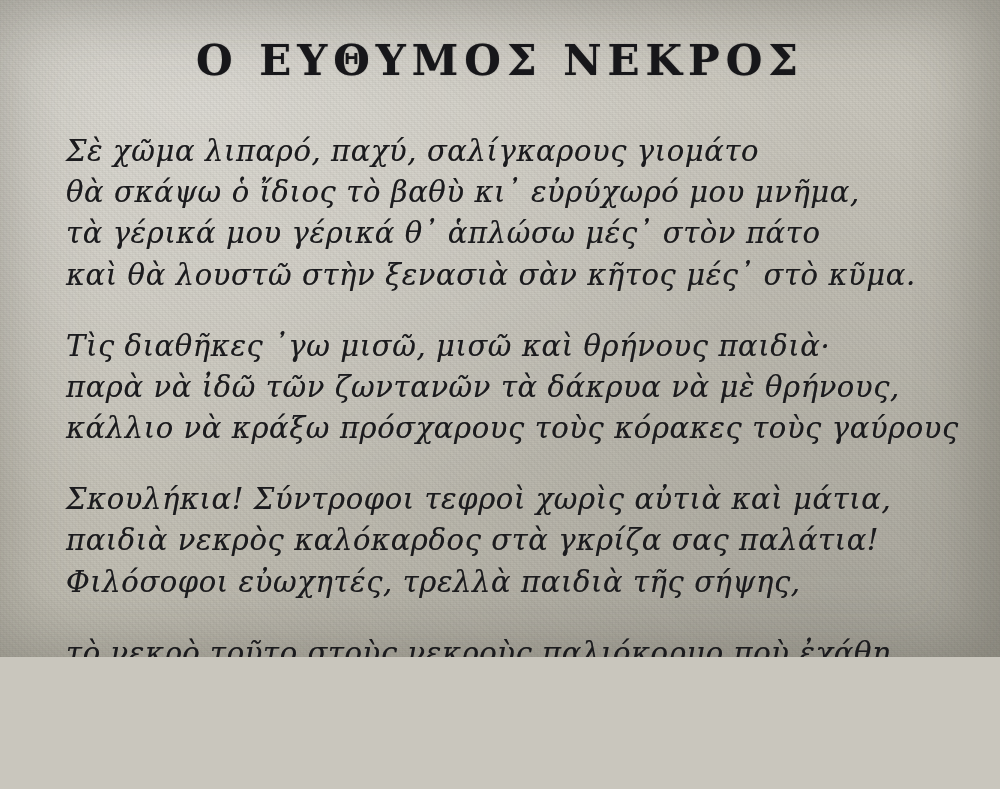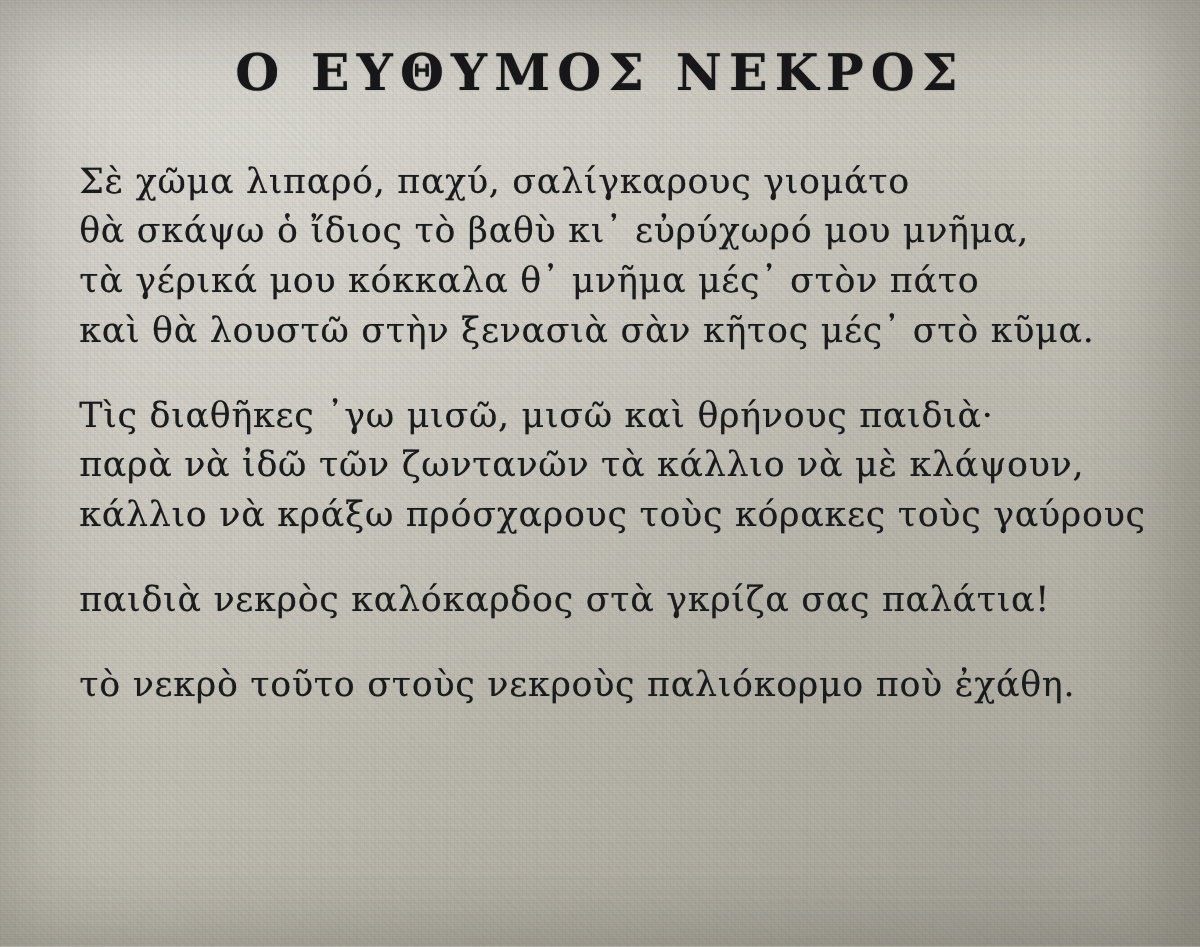--- a/index.html
+++ b/index.html
@@ -9,21 +9,21 @@
   body {
     width: 1000px;
     height: 789px;
     overflow: hidden;
     background: #c9c6bd;
     font-family: "DejaVu Serif", serif;
   }
   .page {
     position: relative;
     width: 1000px;
-    height: 789px;
+    height: 657px;
     background:
       radial-gradient(ellipse at 20% 15%, rgba(255,255,255,0.30), rgba(255,255,255,0) 55%),
       radial-gradient(ellipse at 85% 90%, rgba(0,0,0,0.10), rgba(0,0,0,0) 60%),
       linear-gradient(172deg, #cdcac1 0%, #c8c5bb 40%, #c2bfb4 75%, #bcb9ae 100%);
     overflow: hidden;
   }
   
   .page::before {
     content: "";
     position: absolute;
@@ -72,20 +72,21 @@
   .stanza:last-child {
     margin-bottom: 0;
   }
   .stanza.gap-extra {
     margin-top: 6px;
   }
 
   .verse {
     display: block;
     font-family: "DejaVu Serif", serif;
+    font-style: italic;
     font-size: 29px;
     line-height: 1.42;
     color: #1b1b1e;
     white-space: pre;
     letter-spacing: 0.6px;
     text-shadow: 0 0 0.6px rgba(25,25,25,0.5);
   }
 </style>
 </head>
 <body>
@@ -93,32 +94,34 @@
 <div class="page">
   <div class="content">
 
     <h1 class="poem-title">Ο ΕΥΘΥΜΟΣ ΝΕΚΡΟΣ</h1>
 
     <div class="stanzas">
 
       <div class="stanza">
         <span class="verse">Σὲ χῶμα λιπαρό, παχύ, σαλίγκαρους γιομάτο</span>
         <span class="verse">θὰ σκάψω ὁ ἴδιος τὸ βαθὺ κι᾿ εὐρύχωρό μου μνῆμα,</span>
-        <span class="verse">τὰ γέρικά μου κόκκαλα θ᾿ μνῆμα μές᾿ στὸν πάτο</span>
+        <span class="verse">τὰ γέρικά μου γέρικά θ᾿ ἁπλώσω μές᾿ στὸν πάτο</span>
         <span class="verse">καὶ θὰ λουστῶ στὴν ξενασιὰ σὰν κῆτος μές᾿ στὸ κῦμα.</span>
       </div>
 
       <div class="stanza">
         <span class="verse">Τὶς διαθῆκες ᾿γω μισῶ, μισῶ καὶ θρήνους παιδιὰ·</span>
-        <span class="verse">παρὰ νὰ ἰδῶ τῶν ζωντανῶν τὰ κάλλιο νὰ μὲ κλάψουν,</span>
+        <span class="verse">παρὰ νὰ ἰδῶ τῶν ζωντανῶν τὰ δάκρυα νὰ μὲ θρήνους,</span>
         <span class="verse">κάλλιο νὰ κράξω πρόσχαρους τοὺς κόρακες τοὺς γαύρους</span>
       </div>
 
       <div class="stanza">
+        <span class="verse">Σκουλήκια! Σύντροφοι τεφροὶ χωρὶς αὐτιὰ καὶ μάτια,</span>
         <span class="verse">παιδιὰ νεκρὸς καλόκαρδος στὰ γκρίζα σας παλάτια!</span>
+        <span class="verse">Φιλόσοφοι εὐωχητές, τρελλὰ παιδιὰ τῆς σήψης,</span>
       </div>
 
       <div class="stanza gap-extra">
         <span class="verse">τὸ νεκρὸ τοῦτο στοὺς νεκροὺς παλιόκορμο ποὺ ἐχάθη.</span>
       </div>
 
     </div>
   </div>
 </div>
 

